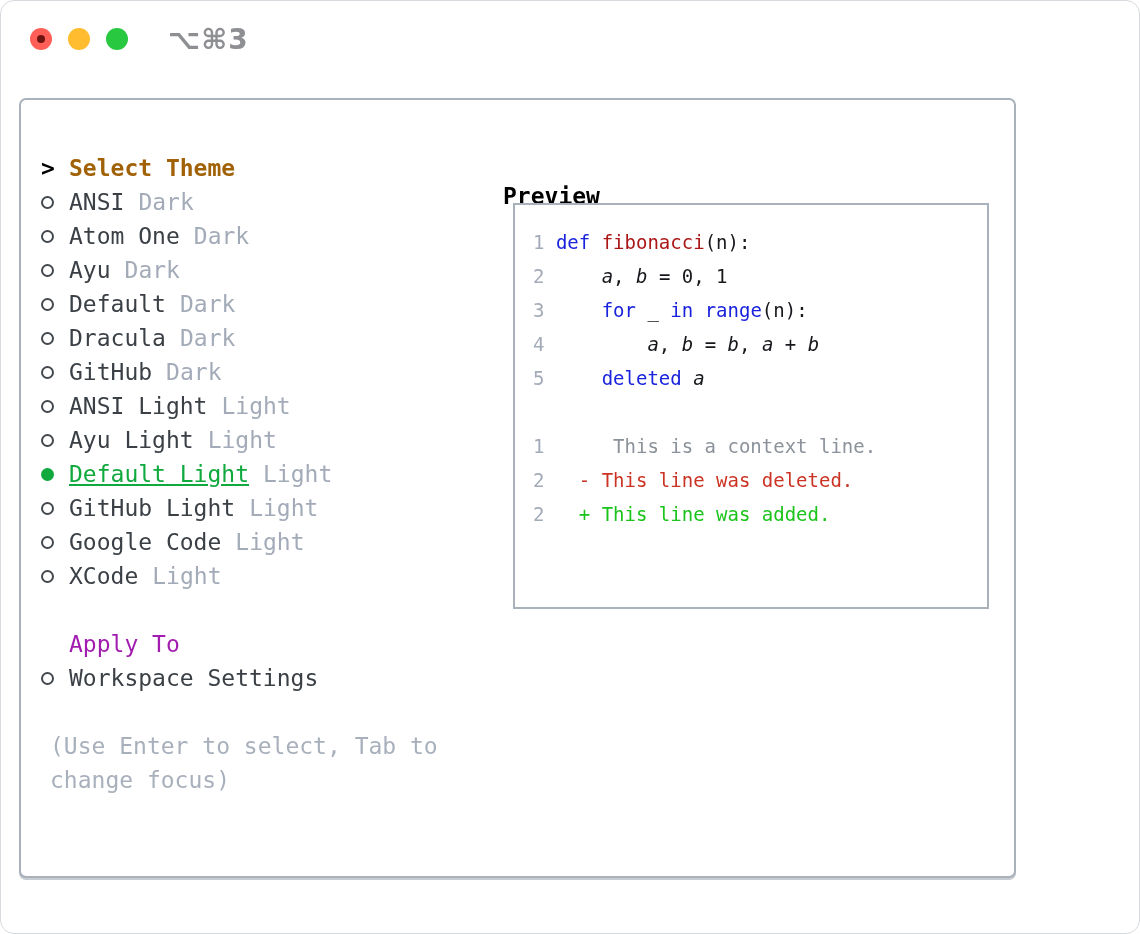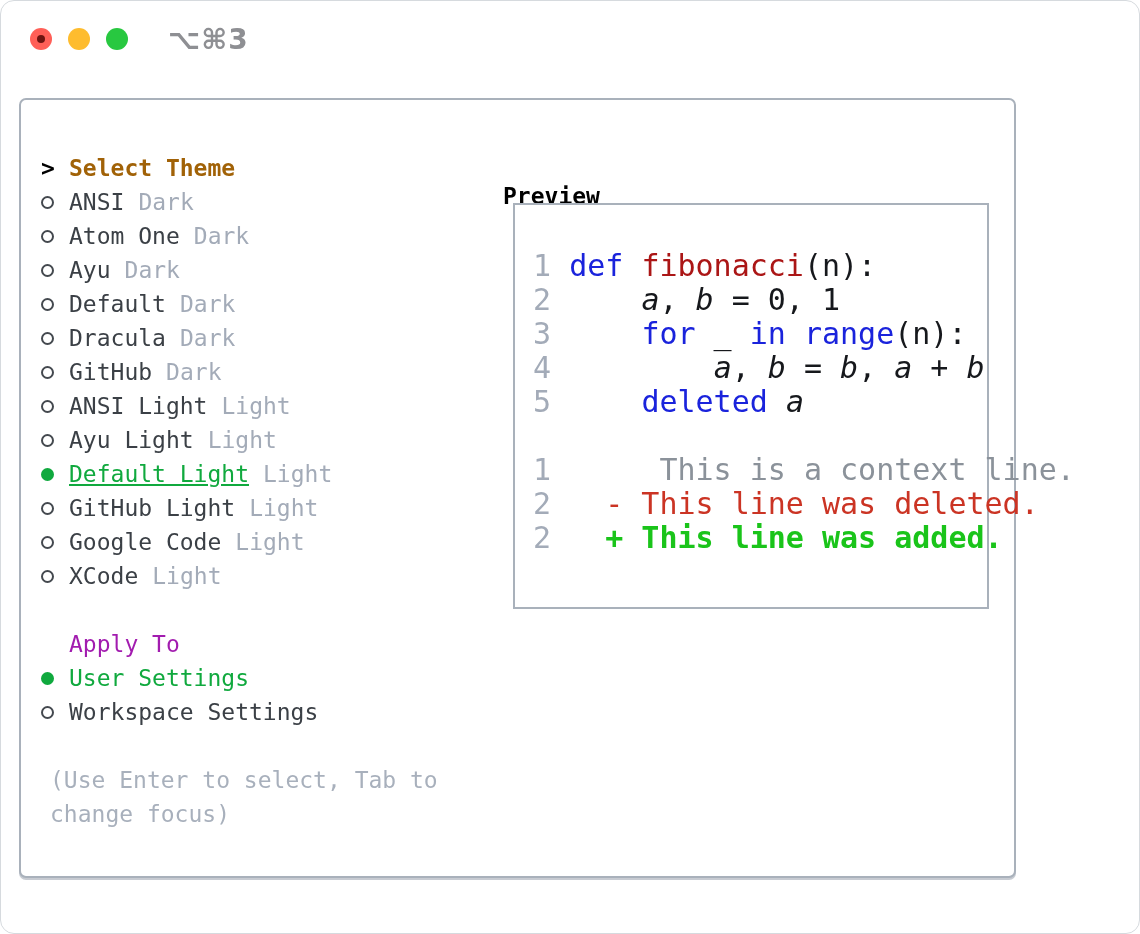--- a/index.html
+++ b/index.html
@@ -53,31 +53,31 @@
   .name.selected{color:var(--accent-green);text-decoration:underline;}
   .variant{margin-left:14px;color:var(--muted-gray);}
   .option-label.selected{color:var(--accent-green);}
   .spacer{height:34px;}
   .hint{width:402px;color:#a8b0bc;line-height:34px;white-space:normal;margin-left:9px;}
   
   .preview-title{position:absolute;left:482px;top:51px;font-size:23px;line-height:34px;font-weight:bold;color:#000;margin-top:28px;}
   .preview-box{
     position:absolute;left:492px;top:103px;width:476px;height:406px;
     border:2px solid var(--border-gray);background:#fff;
-    padding:44px 0 0 18px;font-size:30px;line-height:34px;
+    padding:20px 0 0 18px;font-size:19px;line-height:34px;
   }
   .code-line{height:34px;white-space:pre;}
   .ln{color:var(--muted-gray);}
   .tok-keyword{color:var(--keyword-blue);}
   .tok-function{color:var(--function-red);}
   .tok-plain{color:#16181c;}
   .tok-variable{color:#16181c;font-style:italic;}
   .tok-context{color:var(--context-gray);}
   .tok-deleted{color:var(--diff-deleted-red);}
-  .tok-added{color:var(--diff-added-green);font-weight:bold;}
+  .tok-added{color:var(--diff-added-green);}
 </style>
 </head>
 <body>
 
 <div class="window">
 
   <div class="titlebar">
     <div class="traffic-lights" id="controls">
         <button class="light close"></button>
         <button class="light minimize"></button>
@@ -110,21 +110,20 @@
         </div>
 
       <div class="spacer"></div>
 
       <div class="row">
         <span class="marker"></span>
         <span class="apply-header-label">Apply To</span>
       </div>
 
       <div id="apply-items">
-          <div class="row"><span class="marker"><span class="dot filled"></span></span><span class="option-label selected">User Settings</span></div>
           <div class="row"><span class="marker"><span class="dot"></span></span><span class="option-label">Workspace Settings</span></div>
         </div>
 
       <div class="spacer"></div>
 
       <div class="hint">(Use Enter to select, Tab to change focus)</div>
     </div>
 
     <div class="preview-title">Preview</div>
     <div class="preview-box" id="preview-box">

